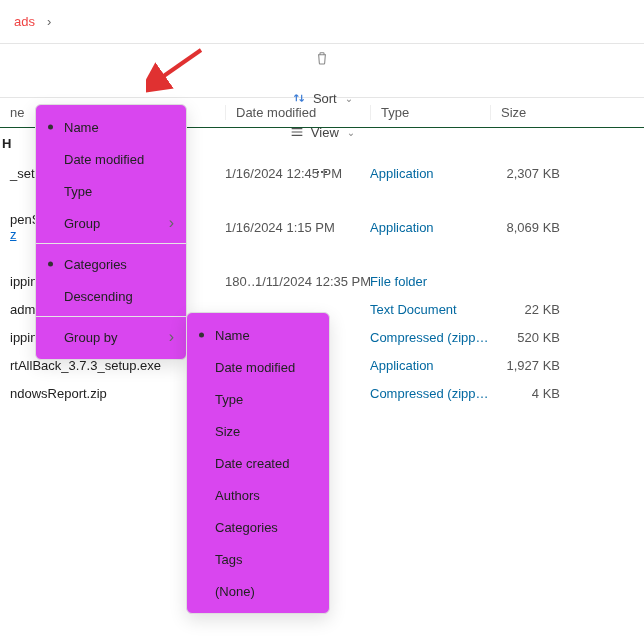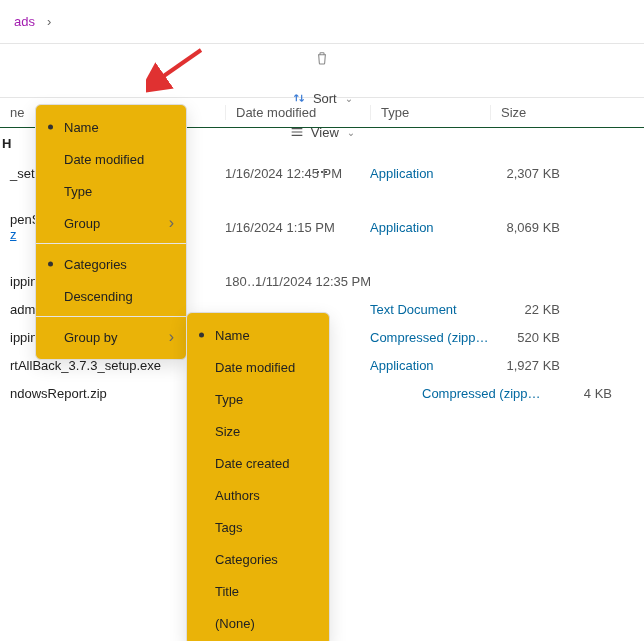--- a/index.html
+++ b/index.html
@@ -1,39 +1,39 @@
 <!DOCTYPE html>
 <html><head>
   <meta charset="utf-8">
   <style>
     * { margin: 0; padding: 0; box-sizing: border-box; font-family: "Segoe UI", sans-serif; font-size: 13px; }
     body { background: #fff; color: #333; width: 644px; height: 641px; overflow: hidden; position: relative; }
     .breadcrumb-bar { height: 44px; display: flex; align-items: center; padding: 0 10px; border-bottom: 1px solid #e5e5e5; }
-    .breadcrumb { color: #a21caf; padding: 2px 4px; }
+    .breadcrumb { color: #ef4444; padding: 2px 4px; }
     .breadcrumb-chevron { margin-left: 8px; color: #666; }
     .toolbar { height: 54px; display: flex; align-items: center; padding: 0 20px; gap: 6px; border-bottom: 1px solid #e5e5e5; flex-direction: column; }
     .tool-btn { display: inline-flex; align-items: center; gap: 6px; padding: 6px 10px; border-radius: 4px; cursor: pointer; color: #444; }
     .vsep { width: 1px; height: 28px; background: #e5e5e5; margin: 0 4px; }
     .chev-down { font-size: 10px; color: #888; margin-left: 2px; }
     .trash-icon { color: #888; }
     .headers { display: flex; height: 30px; align-items: center; border-bottom: 1px solid #14532d; color: #555; font-size: 12px; }
     .col-name { width: 225px; padding-left: 10px; }
     .col-date { width: 145px; border-left: 1px solid #eee; padding-left: 10px; }
     .col-type { width: 120px; border-left: 1px solid #eee; padding-left: 10px; }
     .col-size { width: 80px; border-left: 1px solid #eee; padding-left: 10px; }
     .content { position: relative; }
     .rows { position: absolute; left: 0; top: 0; width: 100%; }
     .row { display: flex; align-items: center; height: 28px; }
     .row .c-name { width: 225px; padding-left: 10px; white-space: nowrap; overflow: hidden; text-overflow: ellipsis; color: #222; }
     .row .c-date { width: 145px; color: #555; white-space: nowrap; overflow: hidden; }
     .row .c-type { width: 120px; color: #0369a1; white-space: nowrap; overflow: hidden; text-overflow: ellipsis; }
     .row .c-size { width: 80px; color: #555; text-align: right; padding-right: 10px; }
     .grouphdr { padding: 8px 0 2px 0; font-weight: bold; color: #222; }
     .link-blue { color: #0066cc; text-decoration: underline; }
-    .menu { position: absolute; background: #eab308; border: 1px solid #ddd; border-radius: 6px; box-shadow: 0 6px 18px rgba(0,0,0,0.12); padding: 6px 0; z-index: 100; }
+    .menu { position: absolute; background: #d946ef; border: 1px solid #ddd; border-radius: 6px; box-shadow: 0 6px 18px rgba(0,0,0,0.12); padding: 6px 0; z-index: 100; }
     .menu-item { display: flex; align-items: center; height: 32px; padding: 0 16px 0 28px; position: relative; cursor: pointer; color: #222; }
     .menu-item.has-sub::after { content: "›"; position: absolute; right: 12px; color: #666; font-size: 16px; }
     .menu-item .bullet { position: absolute; left: 12px; top: 50%; transform: translateY(-50%); width: 5px; height: 5px; border-radius: 50%; background: #333; }
     .menu-sep { height: 1px; background: #e5e5e5; margin: 4px 0; }
     #sort-menu { left: 35px; top: 104px; width: 152px; }
     #groupby-menu { left: 186px; top: 312px; width: 144px; }
     .arrow-annot { position: absolute; left: 146px; top: 44px; z-index: 200; pointer-events: none; }
     .icon-svg { width: 16px; height: 16px; }
   </style>
 </head>
@@ -102,20 +102,21 @@
       <span class="c-type">Application</span>
       <span class="c-size">8,069 KB</span>
     </div>
 
     <div class="row" style="margin-top:26px;">
       <span class="c-name">
         <span>ipping_</span>
       </span>
       <span style="width:30px;color:#555;">180…</span>
       <span class="c-date" style="width:115px;">1/11/2024 12:35 PM</span>
+      <span class="c-type">File folder</span>
       <span class="c-size"></span>
     </div>
 
     <div class="row">
       <span class="c-name">adme.tx</span>
       <span class="c-date"></span>
       <span class="c-type">Text Document</span>
       <span class="c-size">22 KB</span>
     </div>
 
@@ -125,21 +126,21 @@
       <span class="c-size">520 KB</span>
     </div>
 
     <div class="row">
       <span class="c-name" style="width:370px;">rtAllBack_3.7.3_setup.exe</span>
       <span class="c-type">Application</span>
       <span class="c-size">1,927 KB</span>
     </div>
 
     <div class="row">
-      <span class="c-name" style="width:422px;">ndowsReport.zip</span>
+      <span class="c-name" style="width:370px;">ndowsReport.zip</span>
       <span class="c-type">Compressed (zipp…</span>
       <span class="c-size">4 KB</span>
     </div>
   </div>
 </div>
 
 <div id="sort-menu" class="menu">
   <div class="menu-item">
       <span class="bullet"></span>
       <span>Name</span>
@@ -181,27 +182,24 @@
   <div class="menu-item">
       <span>Size</span>
     </div>
   <div class="menu-item">
       <span>Date created</span>
     </div>
   <div class="menu-item">
       <span>Authors</span>
     </div>
   <div class="menu-item">
+      <span>Categories</span>
+    </div>
+  <div class="menu-item">
       <span>Tags</span>
-    </div>
-  <div class="menu-item">
-      <span>Categories</span>
-    </div>
-  <div class="menu-item">
-      <span>Title</span>
     </div>
   <div class="menu-item">
       <span>(None)</span>
     </div>
 </div>
 
 <svg class="arrow-annot" width="60" height="50">
   <defs>
       <marker id="ah" markerWidth="8" markerHeight="8" refX="2" refY="4" orient="auto">
         <path d="M0,0 L8,4 L0,8 z" fill="#e03131"></path>

